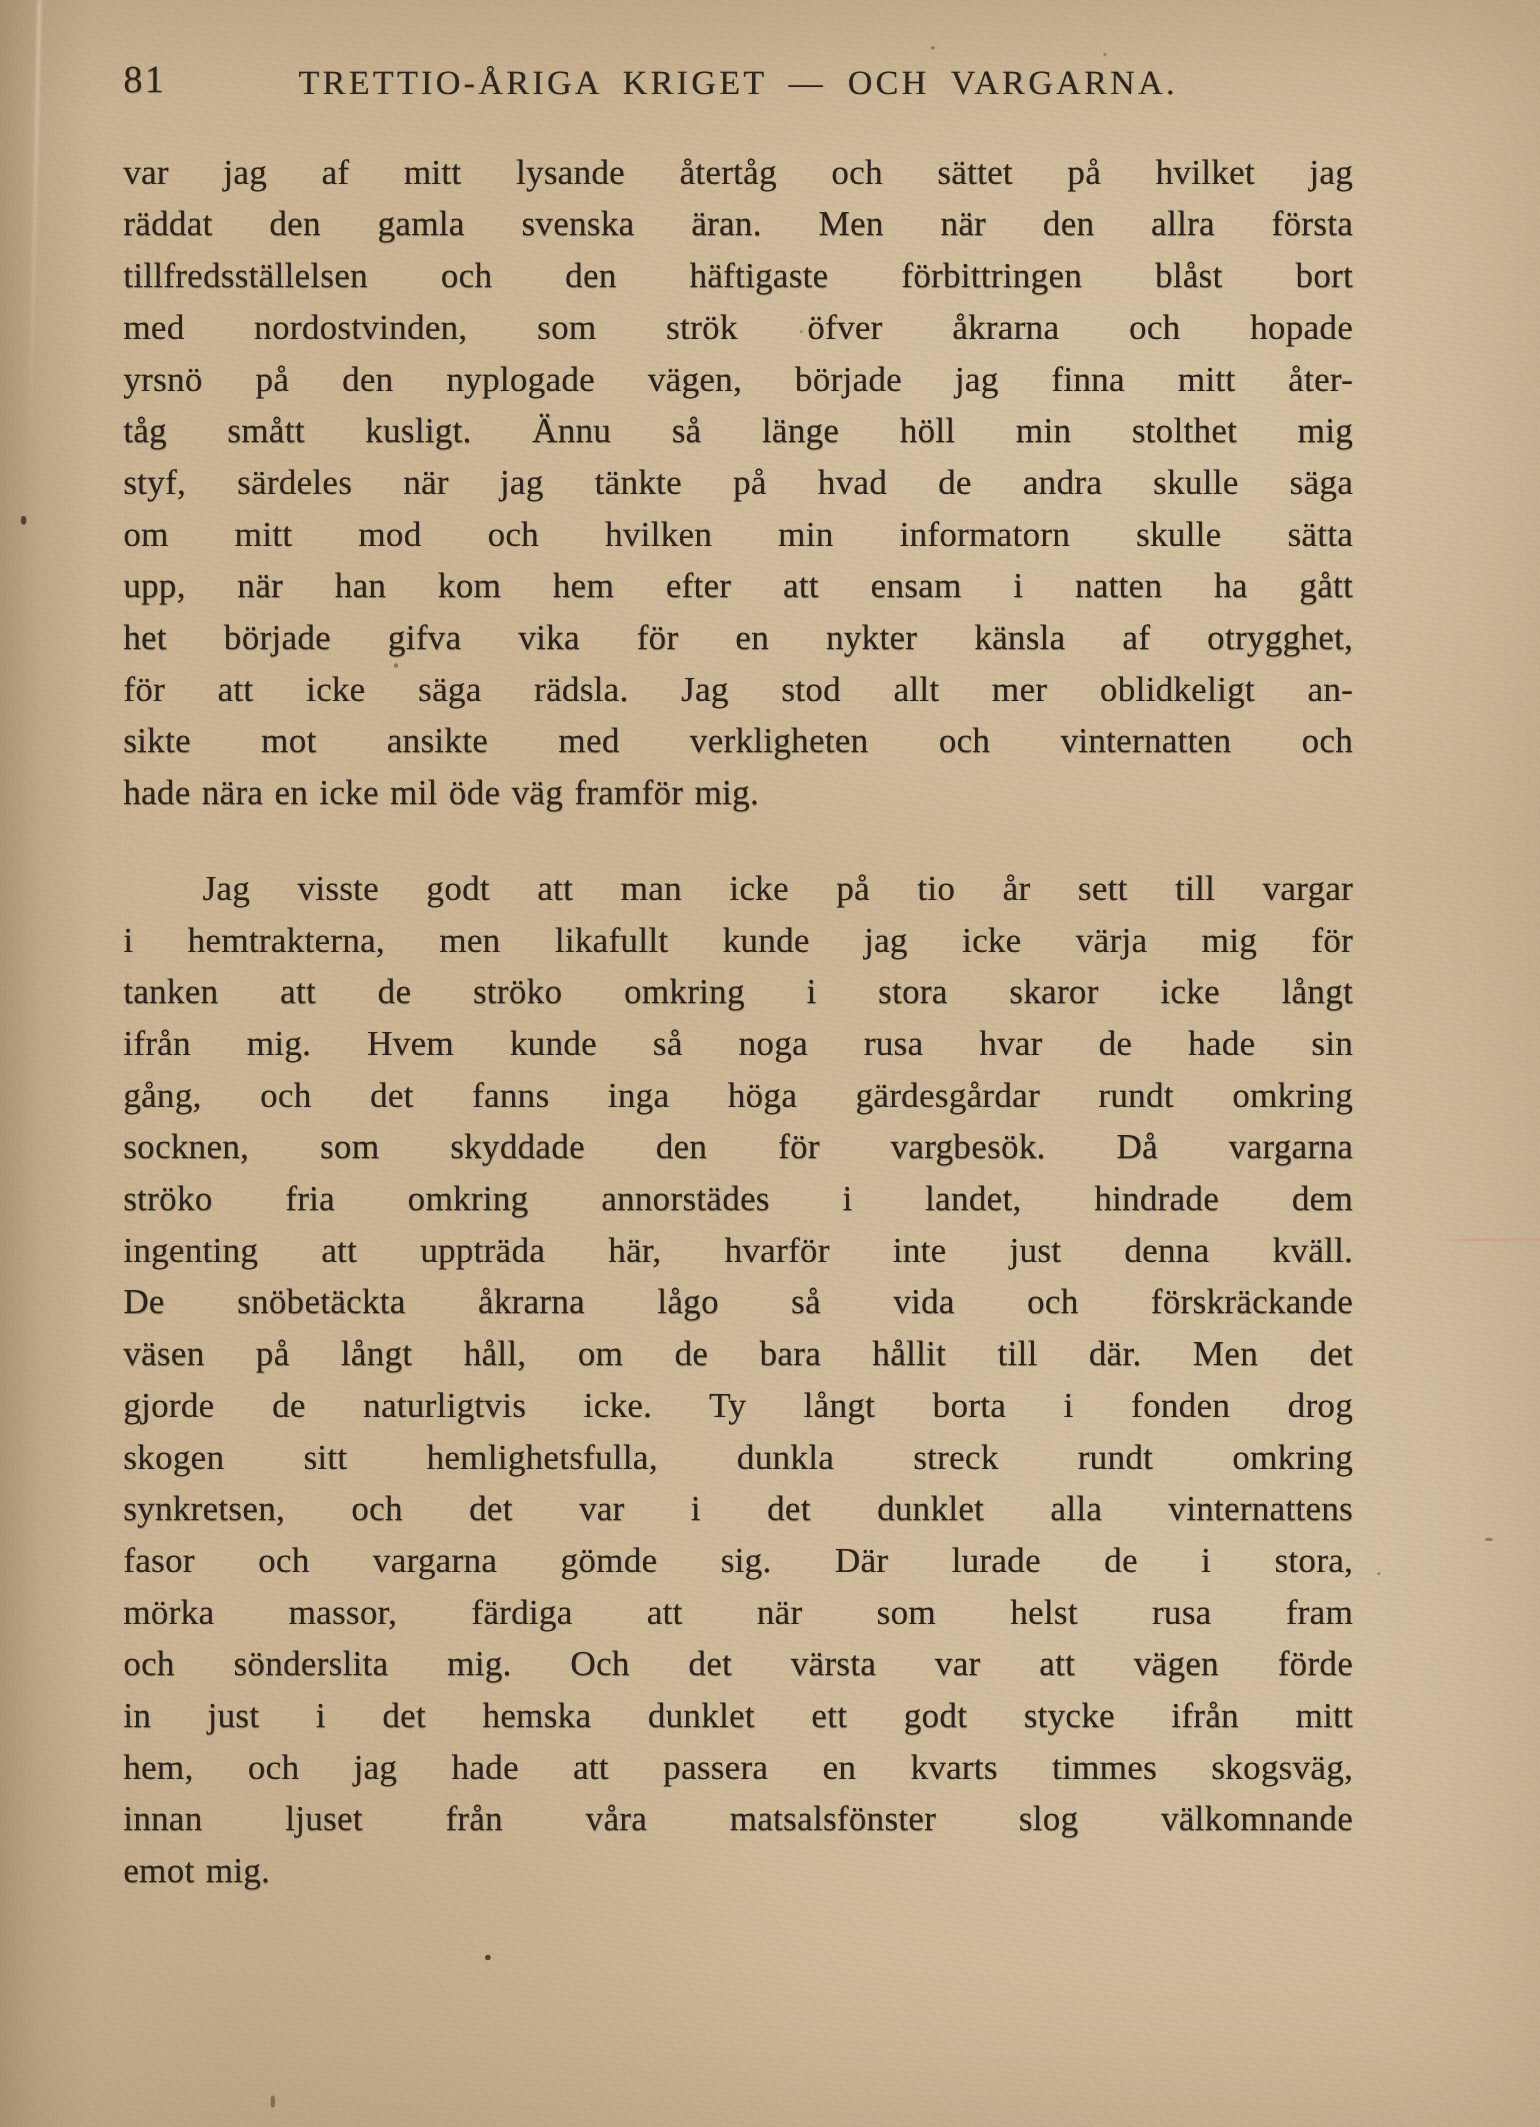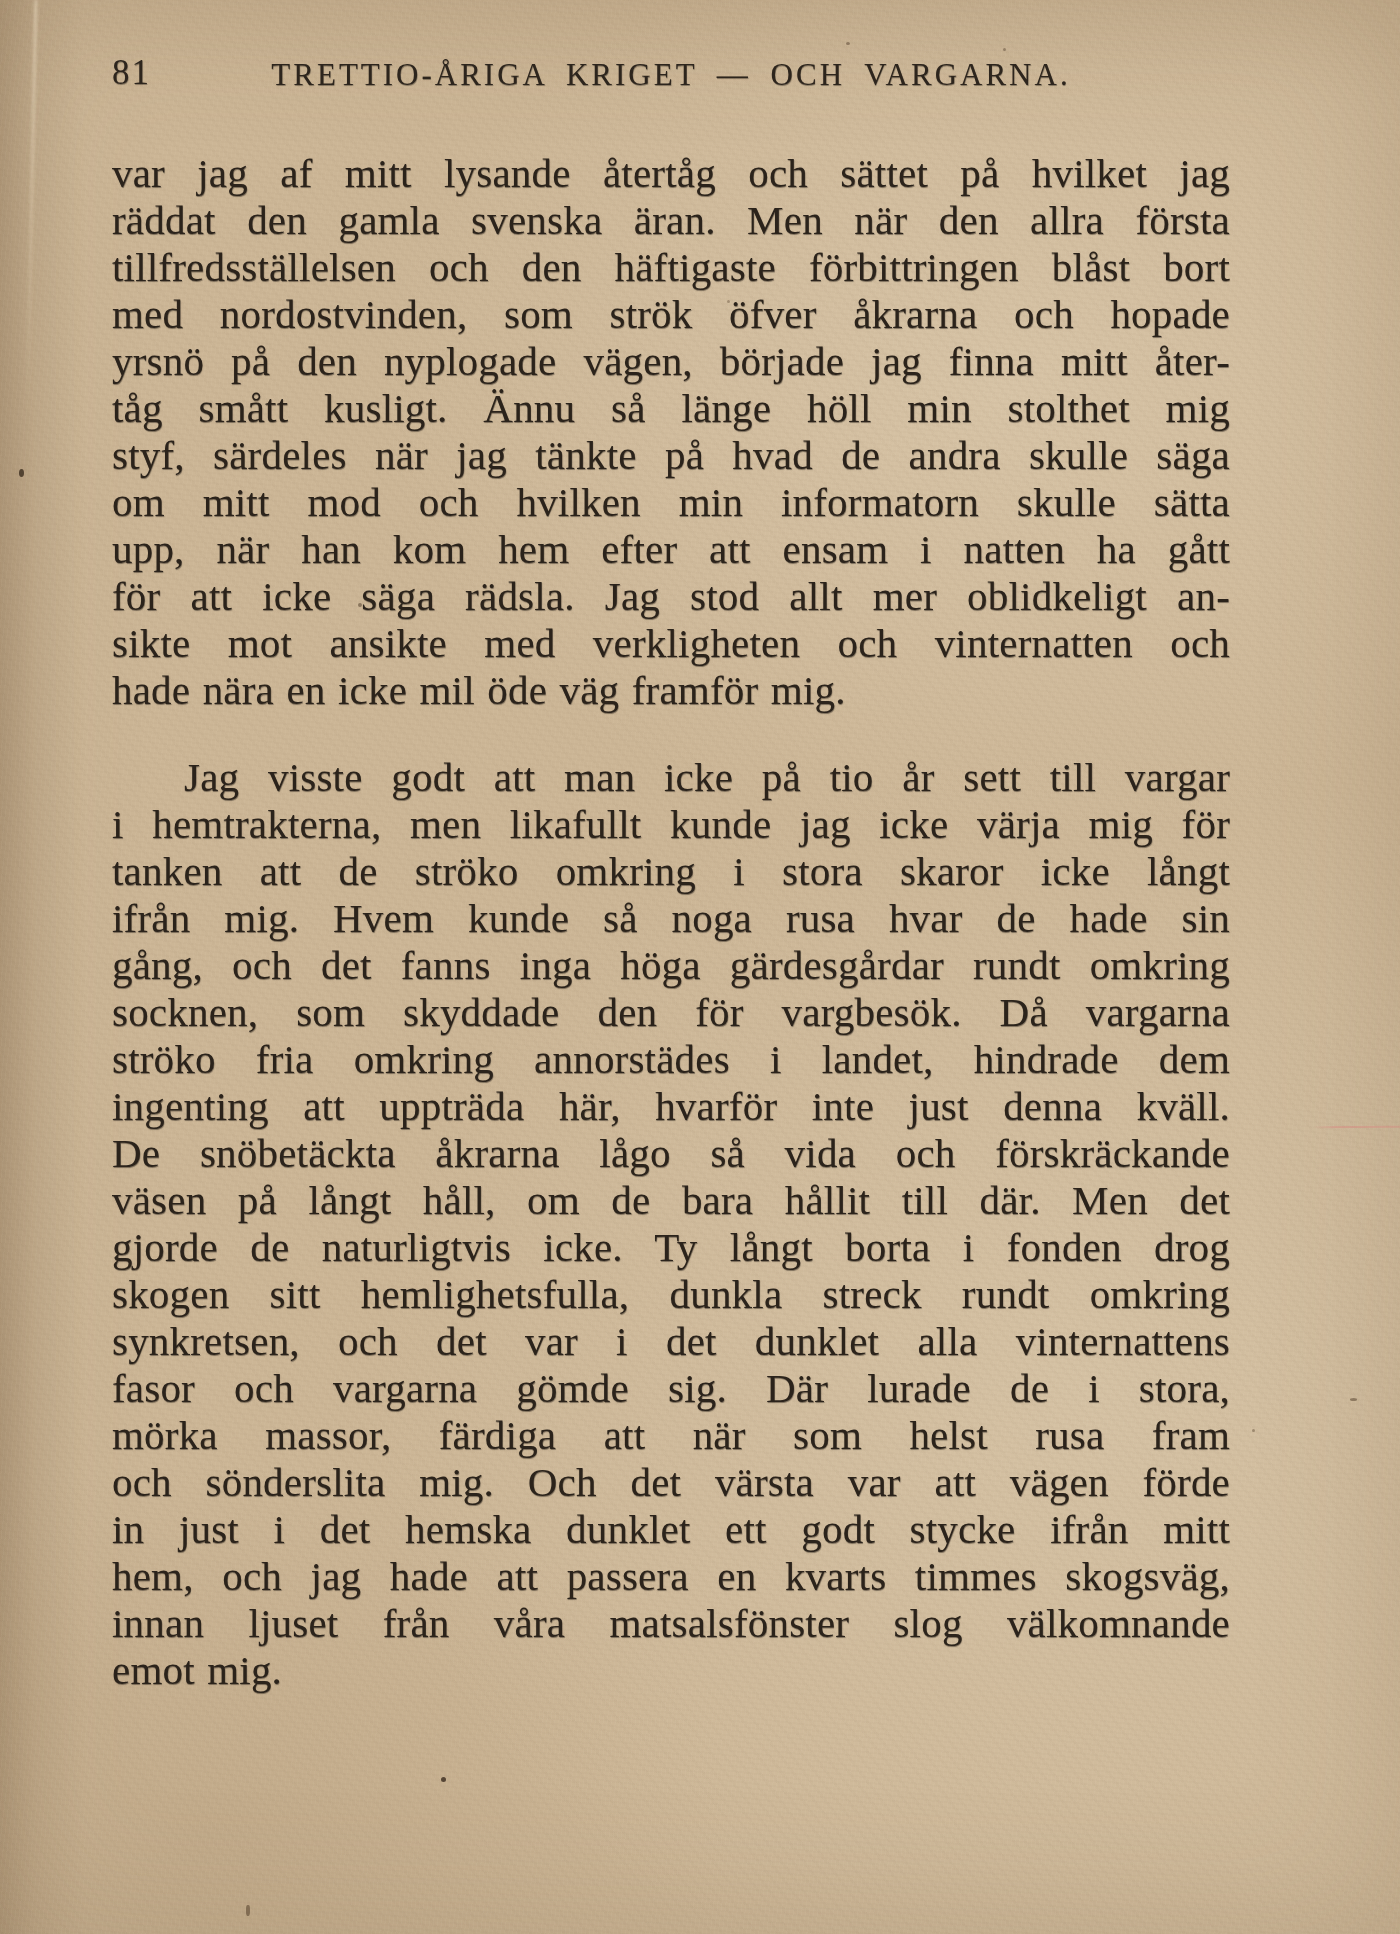--- a/index.html
+++ b/index.html
@@ -56,23 +56,23 @@
     top: 52px; left: 112px;
     width: 1118px;
     font-size: 35px;
     line-height: 42px;
     letter-spacing: 2px;
     color: #2d251d;
     text-shadow: 0.4px 0.5px 0.7px rgba(45,37,29,0.45);
   }
   .bodytext {
     position: absolute;
-    left: 112px; top: 150px;
+    left: 112px; top: 133px;
     width: 1118px;
-    font-size: 41px;
+    font-size: 32px;
     line-height: 47px;
     letter-spacing: 0.2px;
     word-spacing: 2px;
     color: #2b231b;
     text-shadow: 0.4px 0.5px 0.8px rgba(43,35,27,0.50);
   }
   .line {
     text-align: justify;
     text-align-last: justify;
   }
@@ -112,20 +112,21 @@
   <div class="bodytext" id="bodytext">
       <div class="line">var jag af mitt lysande återtåg och sättet på hvilket jag</div>
       <div class="line">räddat den gamla svenska äran.  Men när den allra första</div>
       <div class="line">tillfredsställelsen och den häftigaste förbittringen blåst bort</div>
       <div class="line">med nordostvinden, som strök öfver åkrarna och hopade</div>
       <div class="line">yrsnö på den nyplogade vägen, började jag finna mitt åter-</div>
       <div class="line">tåg smått kusligt.  Ännu så länge höll min stolthet mig</div>
       <div class="line">styf, särdeles när jag tänkte på hvad de andra skulle säga</div>
       <div class="line">om mitt mod och hvilken min informatorn skulle sätta</div>
       <div class="line">upp, när han kom hem efter att ensam i natten ha gått</div>
+      <div class="line">het började gifva vika för en nykter känsla af otrygghet,</div>
       <div class="line">för att icke säga rädsla.  Jag stod allt mer oblidkeligt an-</div>
       <div class="line">sikte mot ansikte med verkligheten och vinternatten och</div>
       <div class="line parlast">hade nära en icke mil öde väg framför mig.</div>
       <div class="line indent">Jag visste godt att man icke på tio år sett till vargar</div>
       <div class="line">i hemtrakterna, men likafullt kunde jag icke värja mig för</div>
       <div class="line">tanken att de ströko omkring i stora skaror icke långt</div>
       <div class="line">ifrån mig.  Hvem kunde så noga rusa hvar de hade sin</div>
       <div class="line">gång, och det fanns inga höga gärdesgårdar rundt omkring</div>
       <div class="line">socknen, som skyddade den för vargbesök.  Då vargarna</div>
       <div class="line">ströko fria omkring annorstädes i landet, hindrade dem</div>

